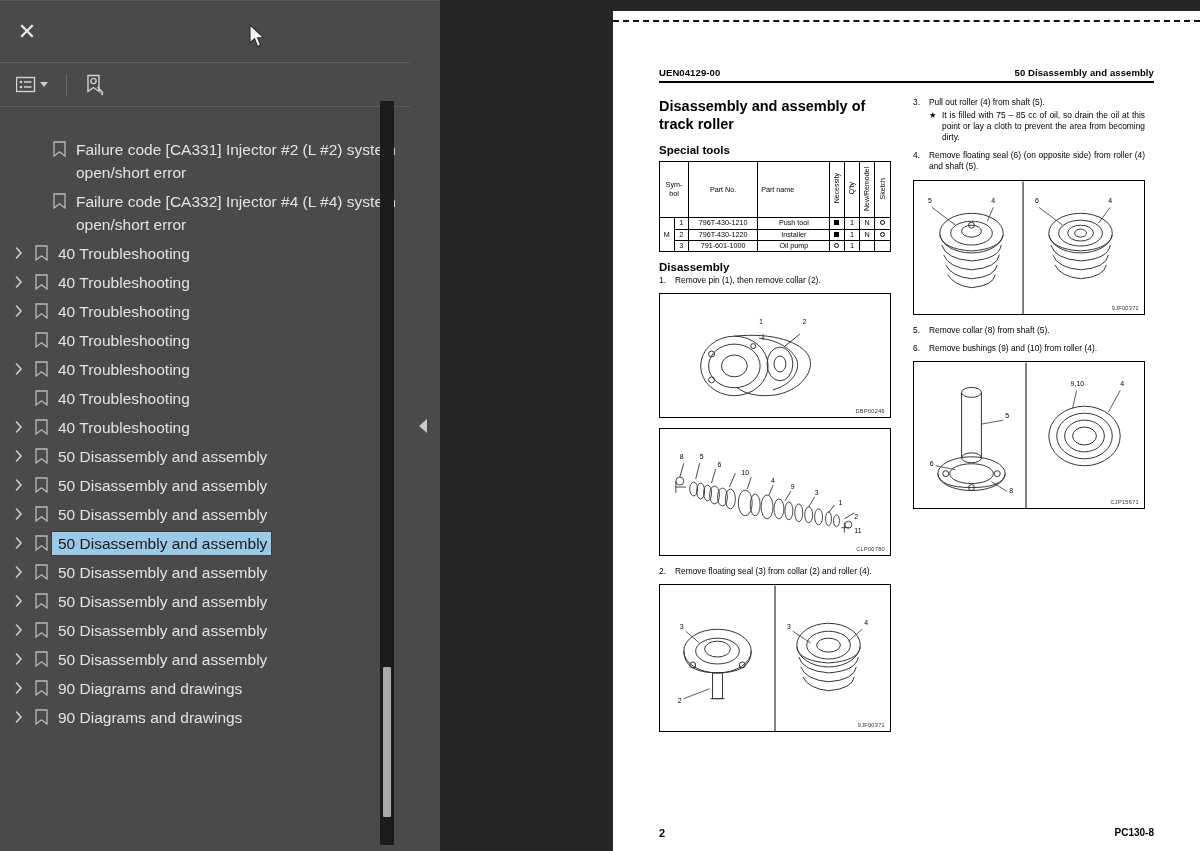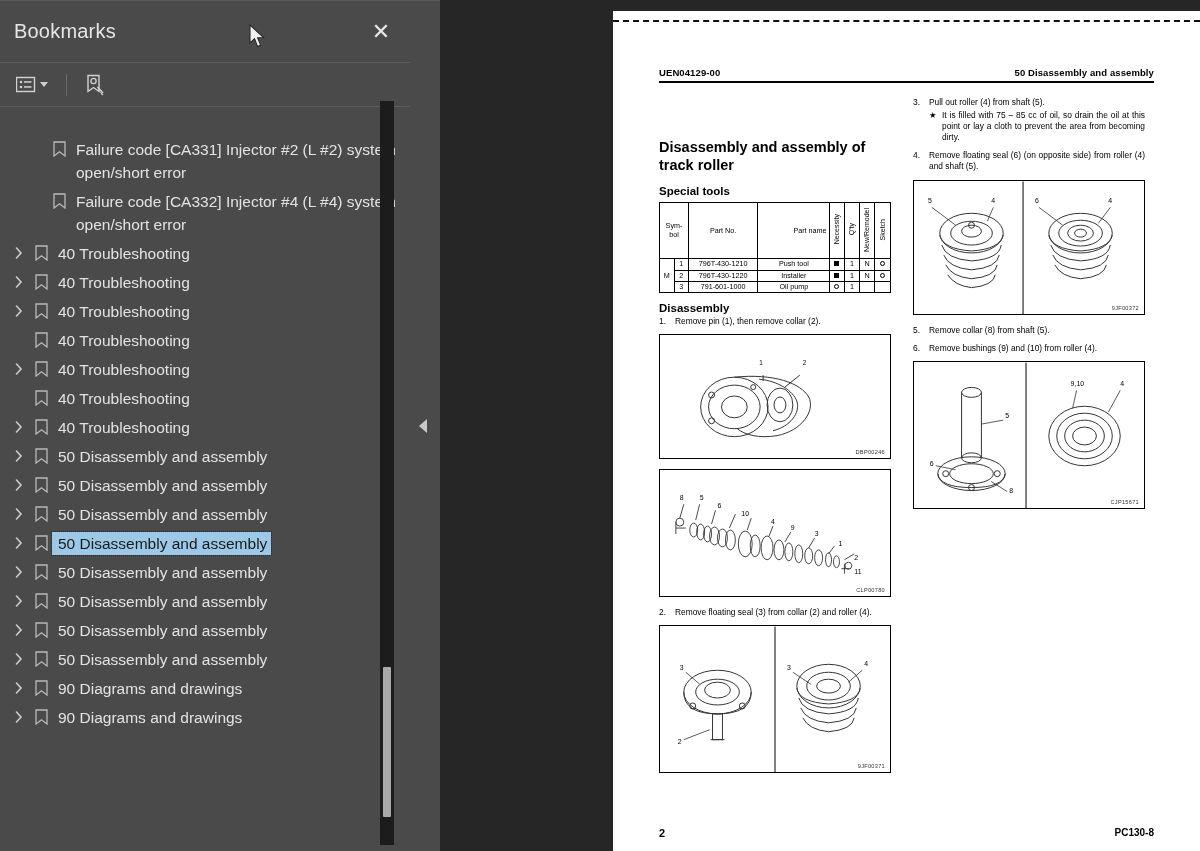--- a/index.html
+++ b/index.html
@@ -132,21 +132,20 @@
     display: flex; justify-content: space-between;
     font-size: 9.5px; font-weight: bold; letter-spacing: .1px;
     padding-bottom: 3px;
   }
   .pg-rule { border-top: 2.4px solid #000; margin-bottom: 14px; }
   .cols { display: flex; gap: 22px; }
   .col { width: 232px; }
   h1.doc-title {
     font-size: 14.5px; font-weight: bold; line-height: 1.25;
     margin-bottom: 11px;
-    margin-top: 41px;
   }
   h2.sec { font-size: 11.5px; font-weight: bold; margin-bottom: 5px; }
   h2.sec2 { font-size: 11.5px; font-weight: bold; margin: 9px 0 2px; }
 
   
   table.tools { border-collapse: collapse; width: 100%; font-size: 7.2px; }
   table.tools td, table.tools th {
     border: 1px solid #000; padding: 1px 2px; text-align: center;
     font-weight: normal; line-height: 1.15;
   }
@@ -184,21 +183,20 @@
   .cursor { position: absolute; left: 249px; top: 24px; z-index: 50; }
 </style>
 </head>
 <body>
 
 <div class="app">
 
   <div class="bm-panel">
 
     <div class="bm-header">
-      <span class="bm-title">Bookmarks</span>
       <span class="bm-close">✕</span>
     </div>
 
     <div class="bm-toolbar">
       <span class="tb-btn">
         <svg width="20" height="17" viewBox="0 0 20 17">
           <rect x="0.5" y="1.5" width="18" height="14" fill="none" stroke="#d2d2d2" stroke-width="1.4"></rect>
           <circle cx="5" cy="6" r="1.3" fill="#d2d2d2"></circle>
           <circle cx="5" cy="11" r="1.3" fill="#d2d2d2"></circle>
           <rect x="8" y="5.2" width="7.5" height="1.5" fill="#d2d2d2"></rect>
@@ -518,21 +516,21 @@
 
           <div class="col">
             <h1 class="doc-title">Disassembly and assembly of track roller</h1>
             <h2 class="sec">Special tools</h2>
 
             <table class="tools">
               <thead>
                 <tr>
                   <th class="c-sym" colspan="2">Sym-<br>bol</th>
                   <th class="c-part">Part No.</th>
-                  <th class="c-name" style="text-align:right">Part name</th>
+                  <th class="c-name" style="text-align:left">Part name</th>
                   <th class="c-nec"><span class="vert">Necessity</span></th>
                   <th class="c-qty"><span class="vert">Q'ty</span></th>
                   <th class="c-new"><span class="vert">New/Remodel</span></th>
                   <th class="c-sk"><span class="vert">Sketch</span></th>
                 </tr>
               </thead>
               <tbody id="toolsbody">
                   <tr>
                     <td class="c-sym" rowspan="3">M</td>
                     <td class="c-no">1</td>

